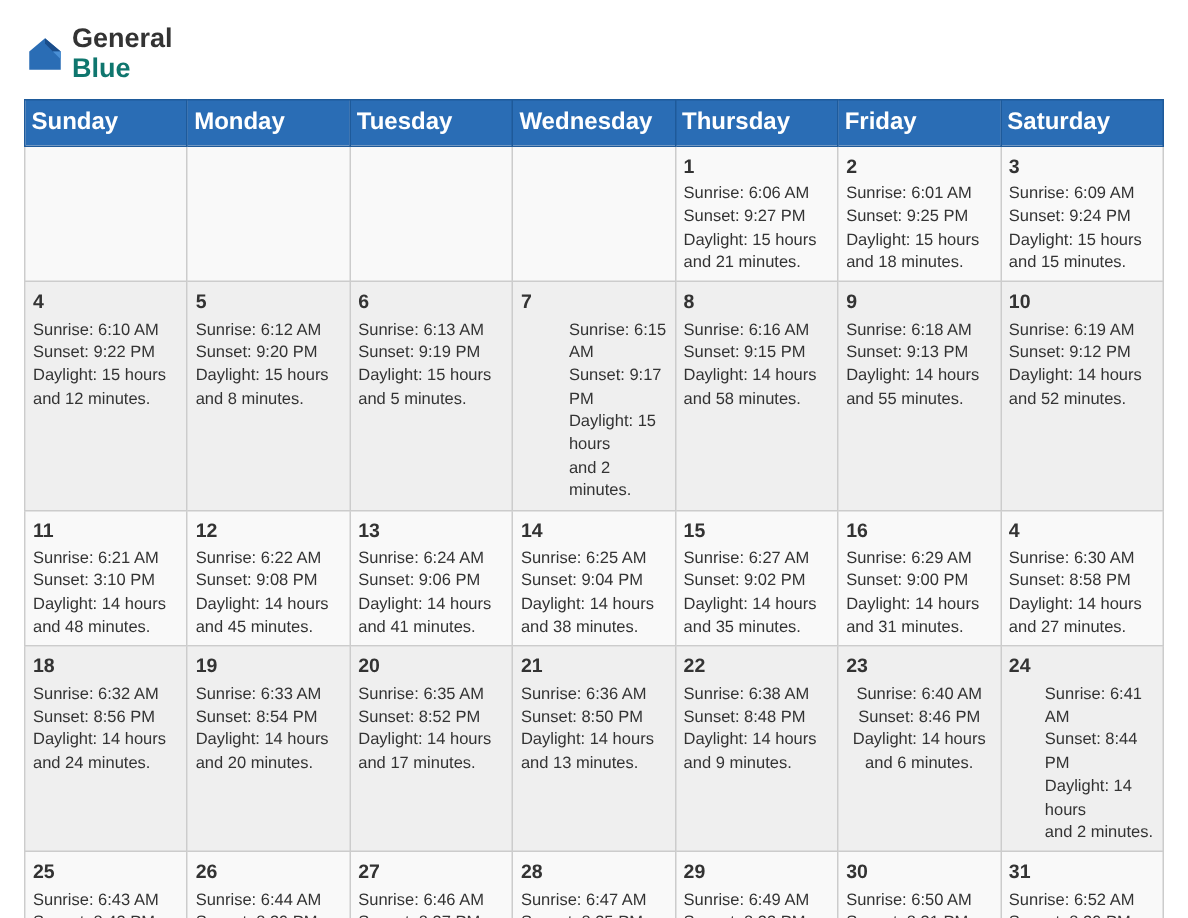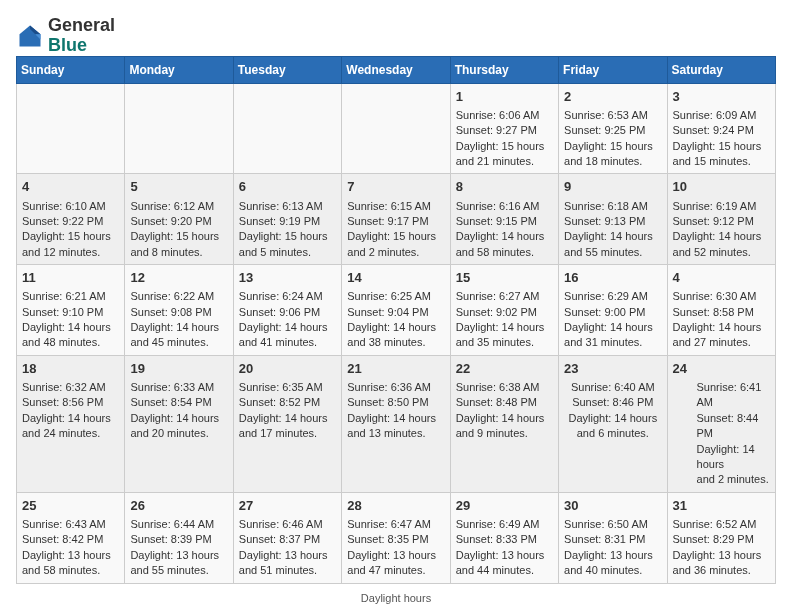--- a/index.html
+++ b/index.html
@@ -7,20 +7,21 @@
       font-family: Arial, sans-serif;
       background: #fff;
       width: 792px;
       min-height: 612px;
       padding: 16px;
     }
     .header-area {
       display: flex;
       justify-content: space-between;
       align-items: flex-end;
+      margin-bottom: 10px;
     }
     .logo {
       display: flex;
       align-items: center;
       gap: 4px;
     }
     .logo-text {
       display: flex;
       flex-direction: column;
       line-height: 1.1;
@@ -55,21 +56,21 @@
     .calendar {
       width: 100%;
       border-collapse: collapse;
       font-size: 11px;
     }
     .calendar thead th {
       background: #2a6db5;
       color: #fff;
       padding: 6px 4px;
       text-align: left;
-      font-size: 12px;
+      font-size: 16px;
       font-weight: bold;
       border: 1px solid #1e5a9a;
     }
     .calendar tbody td {
       border: 1px solid #ccc;
       vertical-align: top;
       padding: 4px 5px;
       width: 108px;
       min-height: 80px;
       color: #333;
@@ -135,21 +136,21 @@
         <td></td>
         <td>
           <span class="day-num">1</span>
           <div class="day-info" style="white-space: pre-line;">Sunrise: 6:06 AM
 Sunset: 9:27 PM
 Daylight: 15 hours
 and 21 minutes.</div>
         </td>
         <td>
           <span class="day-num">2</span>
-          <div class="day-info" style="white-space: pre-line;">Sunrise: 6:53 AM
+          <div class="day-info" style="white-space: pre-line;">Sunrise: 6:01 AM
 Sunset: 9:25 PM
 Daylight: 15 hours
 and 18 minutes.</div>
         </td>
         <td>
           <span class="day-num">3</span>
           <div class="day-info" style="white-space: pre-line;">Sunrise: 6:09 AM
 Sunset: 9:24 PM
 Daylight: 15 hours
 and 15 minutes.</div>
@@ -172,21 +173,21 @@
         </td>
         <td>
           <span class="day-num">6</span>
           <div class="day-info" style="white-space: pre-line;">Sunrise: 6:13 AM
 Sunset: 9:19 PM
 Daylight: 15 hours
 and 5 minutes.</div>
         </td>
         <td>
           <span class="day-num">7</span>
-          <div class="day-info" style="white-space: pre-line;">Sunrise: 6:15 AM
+          <div class="day-info" style="white-space: pre-line; margin-left: 32px;">Sunrise: 6:15 AM
 Sunset: 9:17 PM
 Daylight: 15 hours
 and 2 minutes.</div>
         </td>
         <td>
           <span class="day-num">8</span>
           <div class="day-info" style="white-space: pre-line;">Sunrise: 6:16 AM
 Sunset: 9:15 PM
 Daylight: 14 hours
 and 58 minutes.</div>
@@ -203,21 +204,21 @@
           <div class="day-info" style="white-space: pre-line;">Sunrise: 6:19 AM
 Sunset: 9:12 PM
 Daylight: 14 hours
 and 52 minutes.</div>
         </td>
       </tr>
       <tr>
         <td>
           <span class="day-num">11</span>
           <div class="day-info" style="white-space: pre-line;">Sunrise: 6:21 AM
-Sunset: 9:10 PM
+Sunset: 3:10 PM
 Daylight: 14 hours
 and 48 minutes.</div>
         </td>
         <td>
           <span class="day-num">12</span>
           <div class="day-info" style="white-space: pre-line;">Sunrise: 6:22 AM
 Sunset: 9:08 PM
 Daylight: 14 hours
 and 45 minutes.</div>
         </td>

